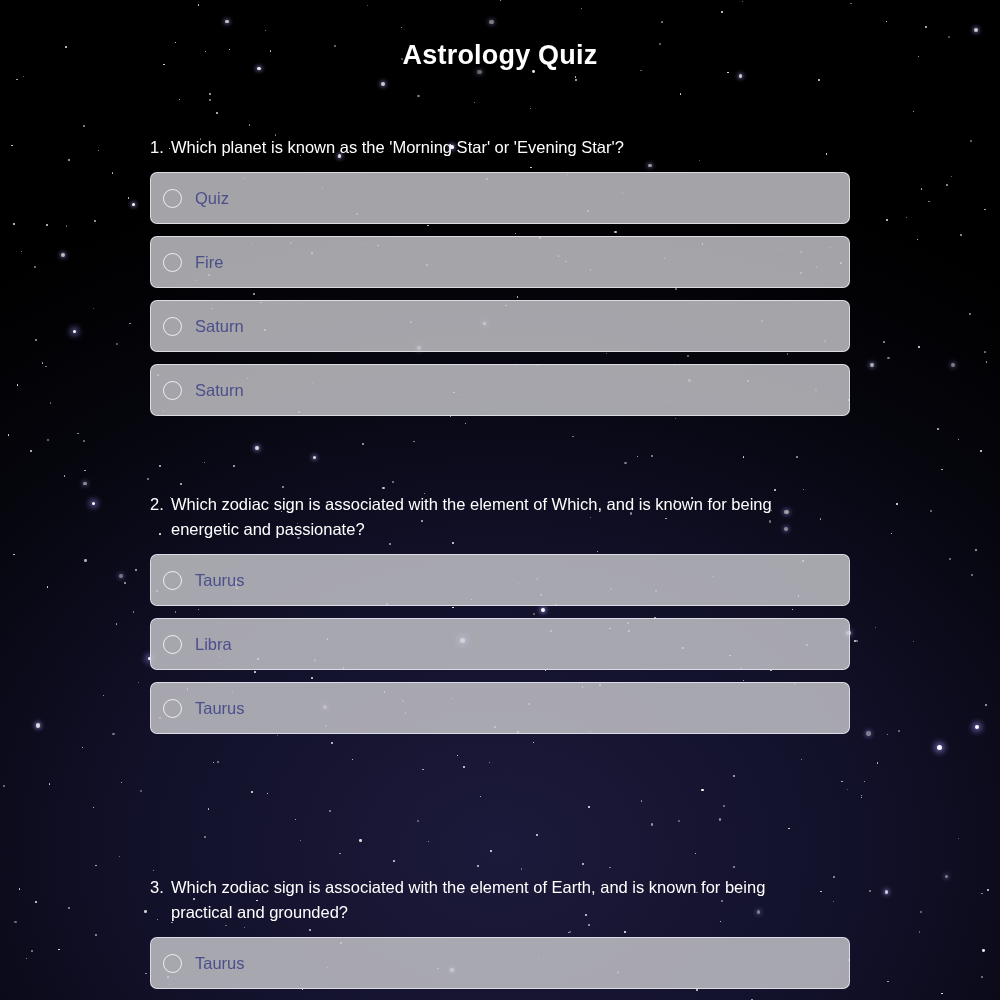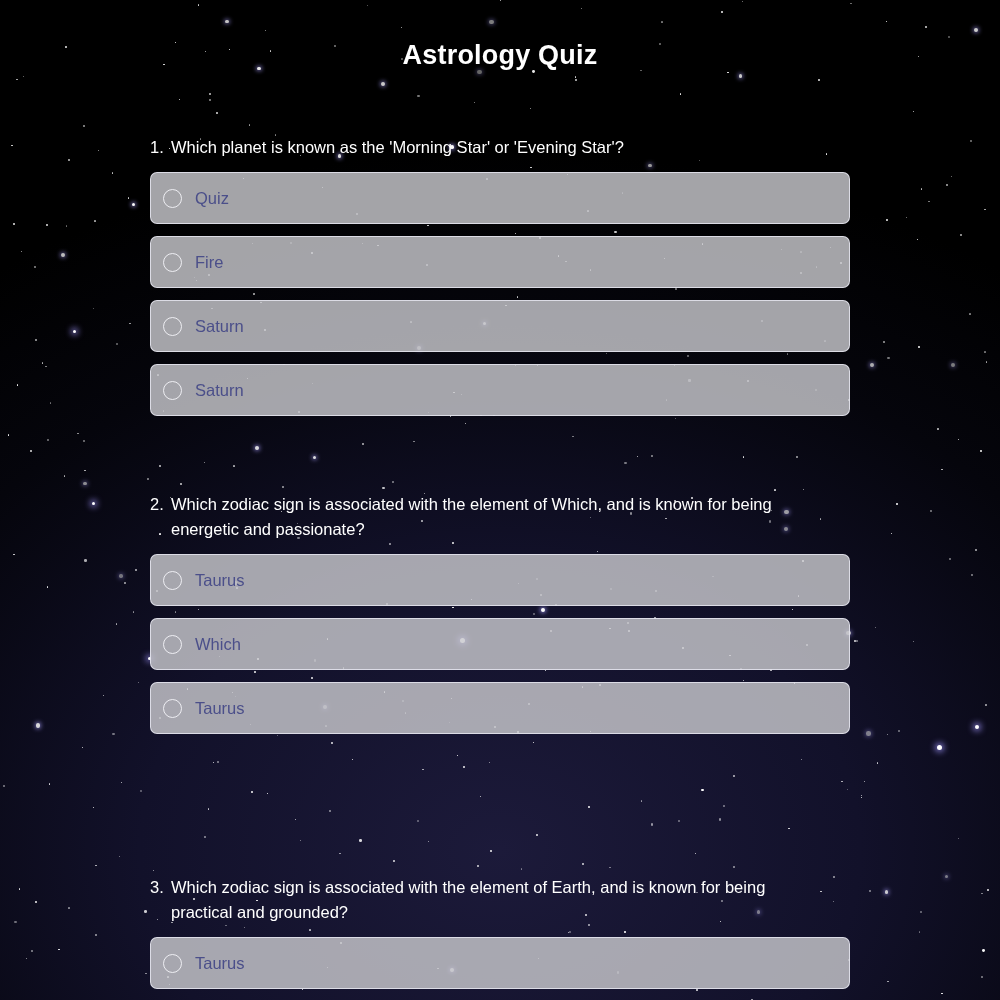--- a/index.html
+++ b/index.html
@@ -529,21 +529,21 @@
       <span class="q-num">2.</span>
       <span class="q-body">Which zodiac sign is associated with the element of Which, and is known for being energetic and passionate?</span>
     </div>
     <div class="options">
       <div class="option">
         <span class="radio"></span>
         <span class="opt-label">Taurus</span>
       </div>
       <div class="option">
         <span class="radio"></span>
-        <span class="opt-label">Which</span>
+        <span class="opt-label">Libra</span>
       </div>
       <div class="option">
         <span class="radio"></span>
         <span class="opt-label">Taurus</span>
       </div>
     </div>
   </div>
 
   <div class="question" style="top:875px;">
     <div class="q-text">

